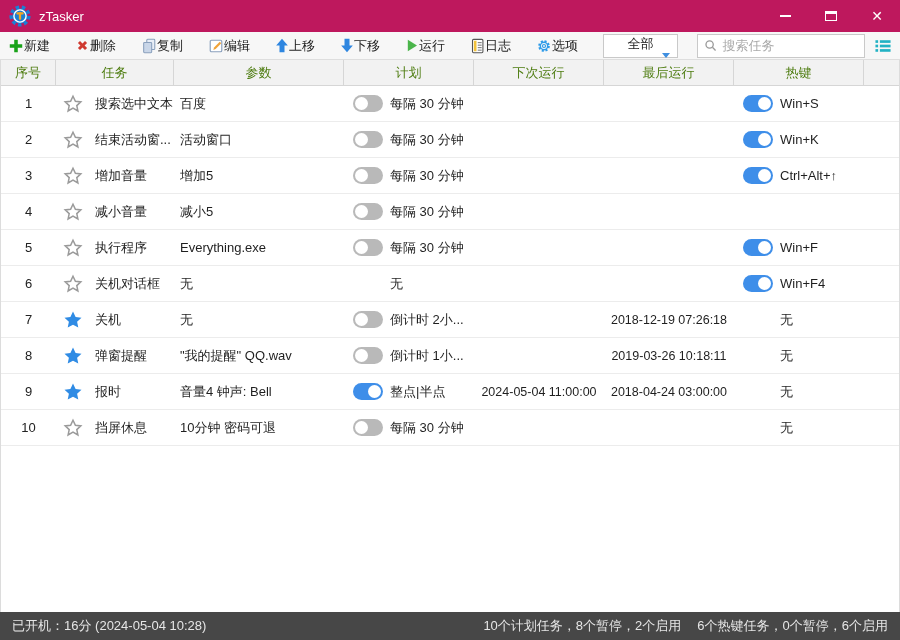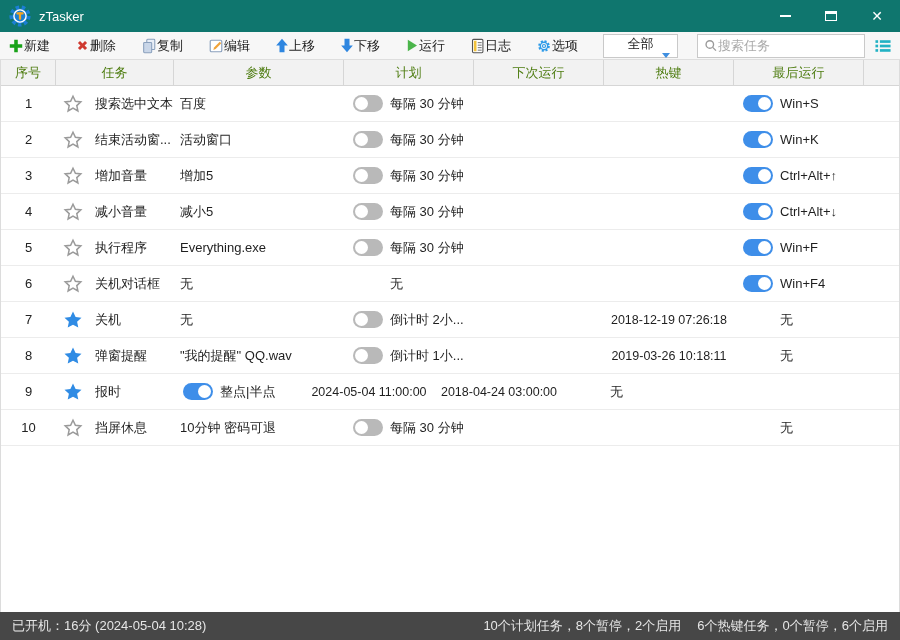--- a/index.html
+++ b/index.html
@@ -1,35 +1,35 @@
 <!DOCTYPE html>
 <html><head>
 <meta charset="utf-8">
 <style>
   * { margin:0; padding:0; box-sizing:border-box; }
   html,body { width:900px; height:640px; }
   body { font-family:"Liberation Sans","DejaVu Sans",sans-serif; background:#fff; }
   .window { width:900px; height:640px; display:flex; flex-direction:column; overflow:hidden; background:#fff; }
 
   
-  .titlebar { height:32px; background:#0f766e; display:flex; align-items:center; padding-left:9px; flex:none; }
+  .titlebar { height:32px; background:#be185d; display:flex; align-items:center; padding-left:9px; flex:none; }
   .app-icon { width:22px; height:22px; flex:none; }
   .title { color:#fff; font-size:13px; margin-left:8px; flex:1; }
   .win-btn { width:46px; height:32px; display:flex; align-items:center; justify-content:center; color:#fff; cursor:default; }
   .min-glyph { width:11px; height:2px; background:#fff; display:block; }
   .max-glyph { width:12px; height:10px; border:1px solid #fff; border-top:3px solid #fff; display:block; }
   .close-glyph { font-size:14px; color:#fff; line-height:1; }
 
   
   .toolbar { height:28px; background:#f7f7f7; border-bottom:1px solid #dedede; display:flex; align-items:center; padding:0 8px; flex:none; }
   .tbtn { display:flex; align-items:center; font-size:13px; color:#1d1d1d; margin-right:25px; white-space:nowrap; }
   .tbtn svg { flex:none; }
   .filter-box { margin-left:auto; width:78px; height:24px; background:#fff; border:1px solid #c9c9c9; display:flex; align-items:center; padding:0 7px; font-size:13px; color:#222;flex-direction:column; }
   .caret-down { margin-left:auto; width:0; height:0; border-left:4px solid transparent; border-right:4px solid transparent; border-top:5px solid #3f8fe0; }
-  .search-box { width:175px; height:24px; background:#fff; border:1px solid #c9c9c9; display:flex; align-items:center; padding:0 6px; margin-left:19px; }
+  .search-box { width:175px; height:24px; background:#fff; border:1px solid #c9c9c9; display:flex; align-items:center; padding:0 6px; margin-left:19px; gap:5px; }
   .search-box input { border:none; outline:none; width:100%; font-size:13px; color:#444; font-family:inherit; background:transparent; }
   .search-box input::placeholder { color:#a9a9a9; }
   .list-btn { margin-left:9px; display:flex; align-items:center; }
 
   
   .main { flex:1; display:flex; flex-direction:column; border-left:1px solid #dcdcdc; border-right:1px solid #dcdcdc; background:#fff; min-height:0; }
   .thead { height:26px; display:flex; background:#f2f2f2; border-bottom:1px solid #d6d6d6; flex:none; }
   .hcell { display:flex; align-items:center; justify-content:center; font-size:13px; color:#4d7c0f; border-right:1px solid #d6d6d6; flex:none; }
   .hfill { flex:1; border-right:none; }
   .col-num   { width:55px;  }
@@ -176,22 +176,22 @@
     </div>
   </div>
 
   <div class="main">
     <div class="thead">
       <div class="hcell col-num">序号</div>
       <div class="hcell col-task">任务</div>
       <div class="hcell col-params">参数</div>
       <div class="hcell col-sched">计划</div>
       <div class="hcell col-next">下次运行</div>
+      <div class="hcell col-last">最后运行</div>
       <div class="hcell col-hot">热键</div>
-      <div class="hcell col-last">最后运行</div>
       <div class="hcell hfill"></div>
     </div>
     <div class="tbody">
         <div class="row">
     <div class="cell col-num">1</div>
     <div class="cell col-task">
 
       <svg class="star" viewBox="0 0 20 20">
         <path d="M10 2.2 12.4 7.3l5.4.6-4 3.7 1.1 5.4L10 14.2l-4.9 2.8 1.1-5.4-4-3.7 5.4-.6z" fill="none" stroke="#9a9a9a" stroke-width="1.5"></path>
       </svg>
@@ -277,26 +277,20 @@
     </div>
     <div class="cell col-params">减小5</div>
     <div class="cell col-sched">
       <span class="toggle">
               <span class="knob"></span>
             </span>
       <span class="cell-label">每隔 30 分钟</span>
     </div>
     <div class="cell col-next"></div>
     <div class="cell col-last"></div>
-    <div class="cell col-hot">
-      <span class="toggle on">
-              <span class="knob"></span>
-            </span>
-      <span class="cell-label">Ctrl+Alt+↓</span>
-    </div>
     <div class="fill-space"></div>
   </div>
         <div class="row">
     <div class="cell col-num">5</div>
     <div class="cell col-task">
 
       <svg class="star" viewBox="0 0 20 20">
         <path d="M10 2.2 12.4 7.3l5.4.6-4 3.7 1.1 5.4L10 14.2l-4.9 2.8 1.1-5.4-4-3.7 5.4-.6z" fill="none" stroke="#9a9a9a" stroke-width="1.5"></path>
       </svg>
       <span>执行程序</span>
@@ -392,20 +386,21 @@
   </div>
         <div class="row">
     <div class="cell col-num">9</div>
     <div class="cell col-task">
       <svg class="star" viewBox="0 0 20 20">
         <path d="M10 1.6 12.6 7l5.9.7-4.4 4 1.2 5.9L10 14.7l-5.3 2.9 1.2-5.9-4.4-4L7.4 7z" fill="#2f8be4"></path>
       </svg>
 
       <span>报时</span>
     </div>
+    <div class="cell col-params">音量4 钟声: Bell</div>
     <div class="cell col-sched">
       <span class="toggle on">
               <span class="knob"></span>
             </span>
       <span class="cell-label">整点|半点</span>
     </div>
     <div class="cell col-next">2024-05-04 11:00:00</div>
     <div class="cell col-last">2018-04-24 03:00:00</div>
     <div class="cell col-hot">
       <span class="toggle none"></span>

